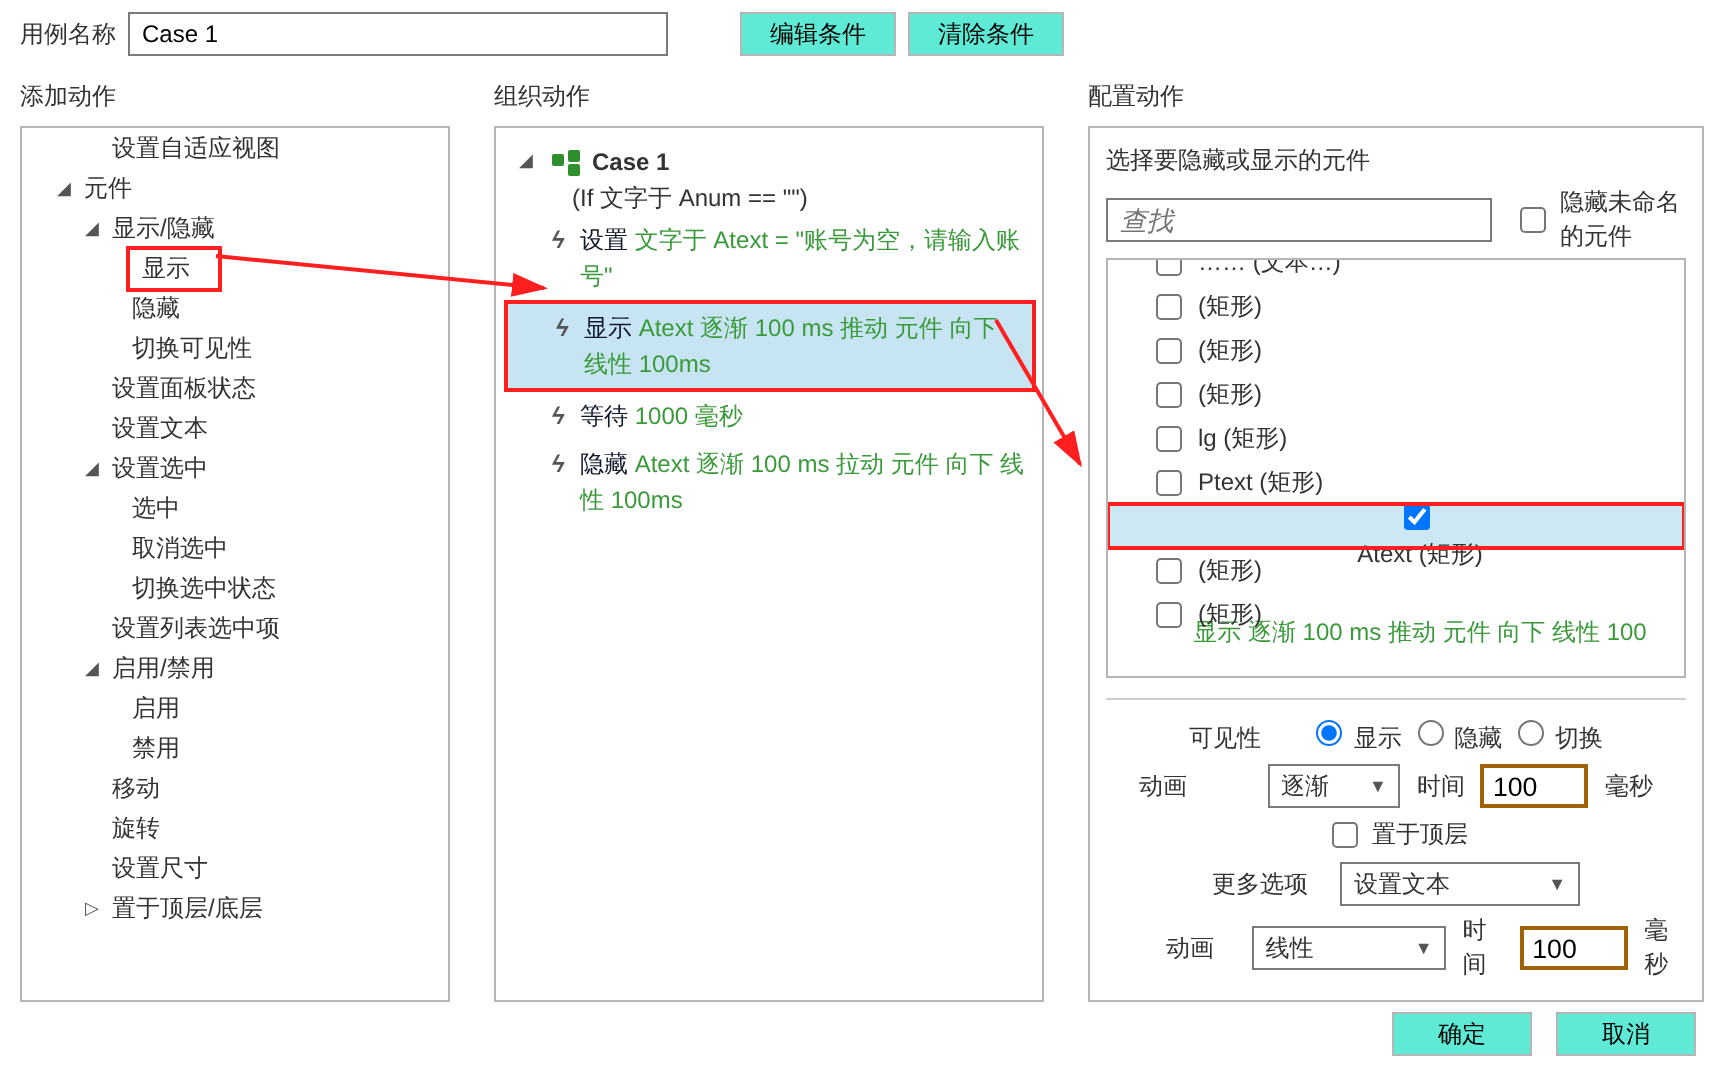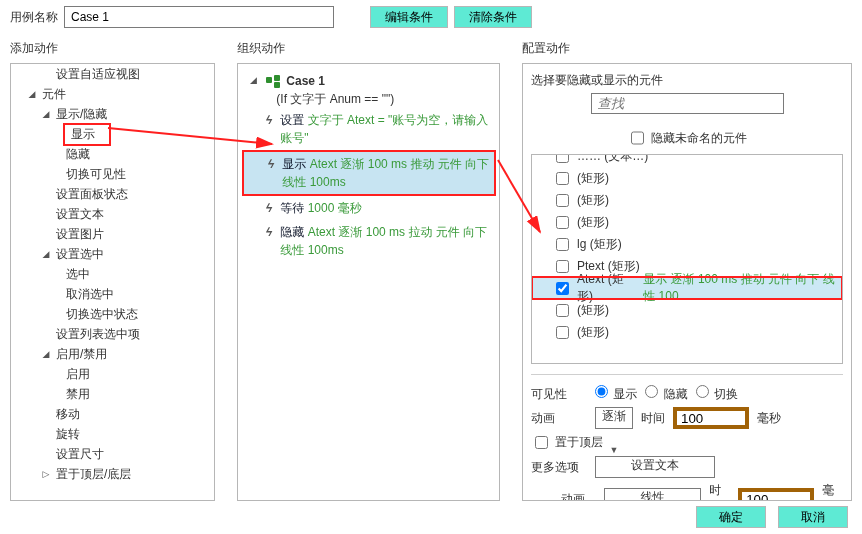--- a/index.html
+++ b/index.html
@@ -98,64 +98,64 @@
     width: 10px; display:inline-block; color:#555; font-weight:bold;
     transform: skewX(-10deg);
   }
   .act-text { flex:1; }
   .verb { color:#0f172a; }
   .param { color:#3a9a3a; }
   .org .tw { width:14px; text-align:center; color:#555; font-size:9px; display:inline-block;}
 
   
   .config-label { margin: 2px 0 4px 0; font-size:12px;}
-  .search-row { display:flex; align-items:center; gap:10px; margin-bottom:2px;flex-direction:column;}
+  .search-row { display:flex; align-items:center; gap:10px; margin-bottom:2px;}
   .search-row input {
     flex:1; height:22px; border:1px solid #7a7a7a; padding:2px 6px; font-style:italic; color:#888;
   }
   .chk-row { display:flex; align-items:center; gap:4px; }
   .list {
     border:1px solid #b6b6b6;
     height: 210px;
     overflow-y: scroll;
     position: relative;
   }
   .list-inner { padding-top:2px; }
   .list-row {
     display:flex; align-items:center; height:22px; gap:4px; padding-left:24px;
   }
   .list-row input[type=checkbox]{ margin:0 4px 0 0; }
   .list-row.selected { background:#cce8f5; }
   .list-row .param { color:#3a9a3a; }
   hr.sep { border:none; border-top:1px solid #cfcfcf; margin:10px 0; }
-  .form-row { display:flex; align-items:center; gap:8px; margin: 4px 0; font-size:12px;}
+  .form-row { display:flex; align-items:center; gap:8px; margin: 4px 0; font-size:12px;justify-content:center;}
   .form-row .lab { width:56px; }
   .form-row input[type=radio]{ margin:0 2px 0 0; }
   .sel {
-    height:22px; border:1px solid #7a7a7a; background:#fff; display:inline-flex; align-items:center; padding:0 6px; gap:20px; cursor:pointer;flex-direction:column;
+    height:22px; border:1px solid #7a7a7a; background:#fff; display:inline-flex; align-items:center; padding:0 6px; gap:20px; cursor:pointer;
   }
   .sel .caret { font-size:9px; color:#555; }
   .num {
-    width:76px; height:22px; border:4px solid #a16207; padding:0 4px;
+    width:54px; height:22px; border:2px solid #a16207; padding:0 4px;
   }
   .sub-form { padding-left: 30px; }
   .footer {
     position:absolute; bottom:6px; right:14px; display:flex; gap:12px;
   }
   
   svg.overlay {
     position:absolute; left:0; top:0; pointer-events:none;
   }
   
   .list::-webkit-scrollbar { width:16px; }
   .list::-webkit-scrollbar-track { background:#f0f0f0; border-left:1px solid #ddd;}
   .list::-webkit-scrollbar-thumb { background:#c8c8c8; border:1px solid #aaa; border-radius:2px;}
   .list::-webkit-scrollbar-button { height:16px; background:#f0f0f0; border:1px solid #ddd;}
   .mid-hl { border:2px solid #ff1f1f; margin-right: -1px;}
-  .right-hl-list-row { outline:2px solid #ff1f1f; outline-offset:-1px;}
+  .right-hl-list-row { outline:2px solid #ff1f1f; outline-offset:-1px;flex-direction:column;}
 </style>
 </head>
 <body>
 
 <div class="header-row">
   <span>用例名称</span>
   <input type="text" value="Case 1" style="">
   <div style="width:24px;"></div>
   <button class="btn">编辑条件</button>
   <button class="btn">清除条件</button>
@@ -185,23 +185,20 @@
             <span class="label">隐藏</span>
           </div>
         <div class="tree-row indent-4">
             <span class="label">切换可见性</span>
           </div>
         <div class="tree-row indent-3">
             <span class="label">设置面板状态</span>
           </div>
         <div class="tree-row indent-3">
             <span class="label">设置文本</span>
-          </div>
-        <div class="tree-row indent-3">
-            <span class="label">设置图片</span>
           </div>
         <div class="tree-row indent-2">
             <span class="tw">◢</span>
             <span class="label">设置选中</span>
           </div>
         <div class="tree-row indent-4">
             <span class="label">选中</span>
           </div>
         <div class="tree-row indent-4">
             <span class="label">取消选中</span>

